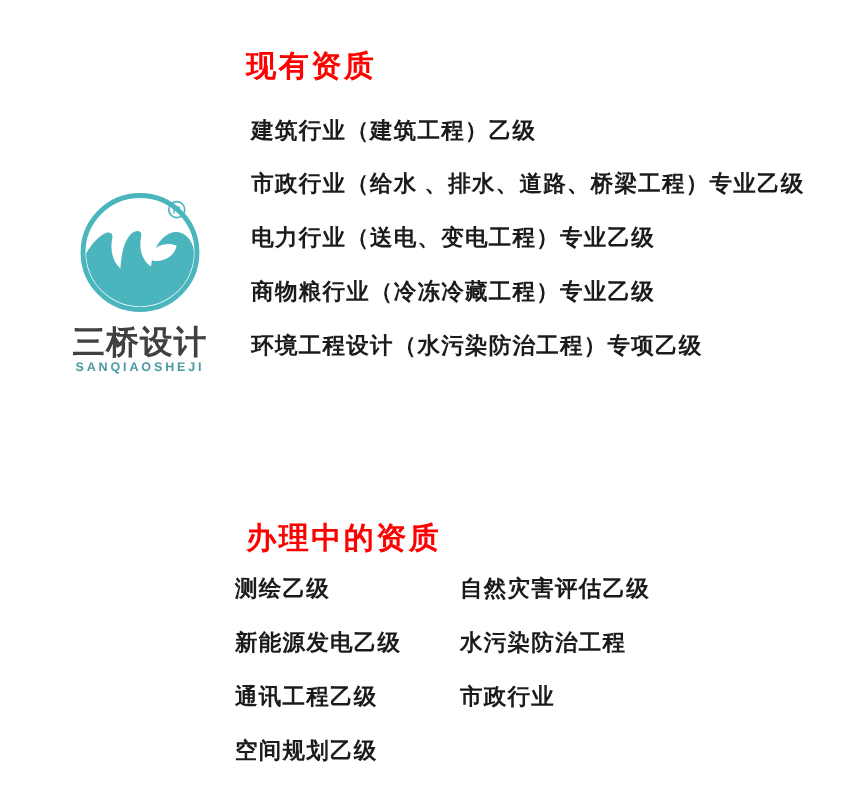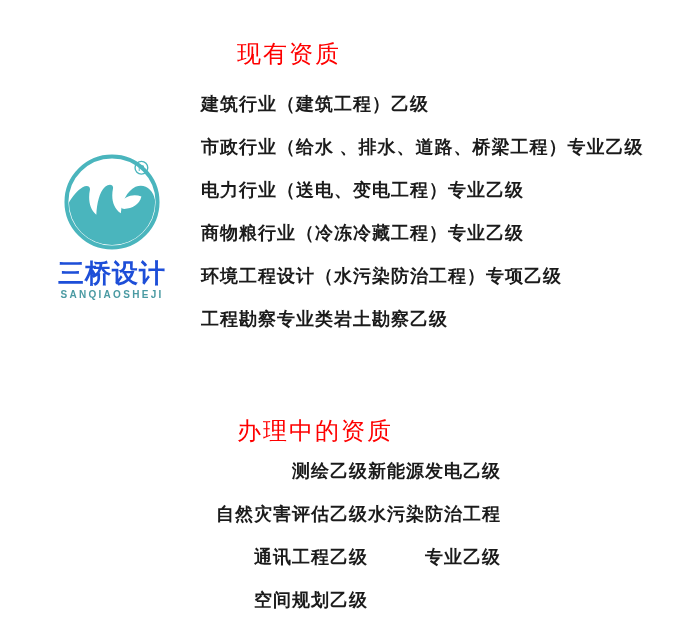--- a/index.html
+++ b/index.html
@@ -12,53 +12,52 @@
   }
   
   .logo-block{
     position:absolute;left:54px;top:153px;width:116px;
     text-align:center;
   }
   .logo-mark{width:98px;height:98px;display:block;margin:0 auto;}
   .brand-cn{
     font-family:"Liberation Sans", sans-serif;
     font-size:26px;font-weight:800;
-    color:#1d4ed8;letter-spacing:1px;
+    color:#404040;letter-spacing:1px;
     line-height:1.0;margin-top:9px;white-space:nowrap;
   }
   .brand-en{
     font-family:"Liberation Sans", sans-serif;
     font-size:10px;font-weight:600;
     color:#4a9aa2;letter-spacing:2.3px;
     margin-top:3px;white-space:nowrap;
   }
   
   .section-title{
     position:absolute;left:197px;
-    font-size:24px;font-weight:normal;
+    font-size:24px;font-weight:bold;
     color:#fe0000;letter-spacing:2px;
-    line-height:1.0;white-space:nowrap;margin-left:40px;
+    line-height:1.0;white-space:nowrap;
   }
   #title-current{top:42px;}
   #title-pending{top:419px;}
 
   .qual-list{
     position:absolute;left:188px;top:70px;
     margin:13px;padding:0;list-style:none;
   }
   .qual-list li{
     height:43px;line-height:43px;
     font-size:18px;font-weight:bold;color:#1b1b1b;
     letter-spacing:1px;white-space:nowrap;
   }
   .pending-grid{
     position:absolute;left:188px;top:450px;
     display:grid;
     grid-template-columns:180px auto;
-    text-align:right;
   }
   .pending-grid .cell{
     height:43px;line-height:43px;
     font-size:18px;font-weight:bold;color:#1b1b1b;
     letter-spacing:1px;white-space:nowrap;
   }
 </style>
 </head>
 <body>
 
@@ -101,27 +100,26 @@
 </div>
 
 <div class="section-title" id="title-current">现有资质</div>
 
 <ul class="qual-list">
   <li>建筑行业（建筑工程）乙级</li>
   <li>市政行业（给水 、排水、道路、桥梁工程）专业乙级</li>
   <li>电力行业（送电、变电工程）专业乙级</li>
   <li>商物粮行业（冷冻冷藏工程）专业乙级</li>
   <li>环境工程设计（水污染防治工程）专项乙级</li>
-  <li>工程勘察专业类岩土勘察乙级</li>
 </ul>
 
 <div class="section-title" id="title-pending">办理中的资质</div>
 
 <div class="pending-grid">
   <div class="cell">测绘乙级</div>
+  <div class="cell">自然灾害评估乙级</div>
   <div class="cell">新能源发电乙级</div>
-  <div class="cell">自然灾害评估乙级</div>
   <div class="cell">水污染防治工程</div>
   <div class="cell">通讯工程乙级</div>
-  <div class="cell">专业乙级</div>
+  <div class="cell">市政行业</div>
   <div class="cell">空间规划乙级</div>
   <div class="cell"></div>
 </div>
 
 </body></html>

